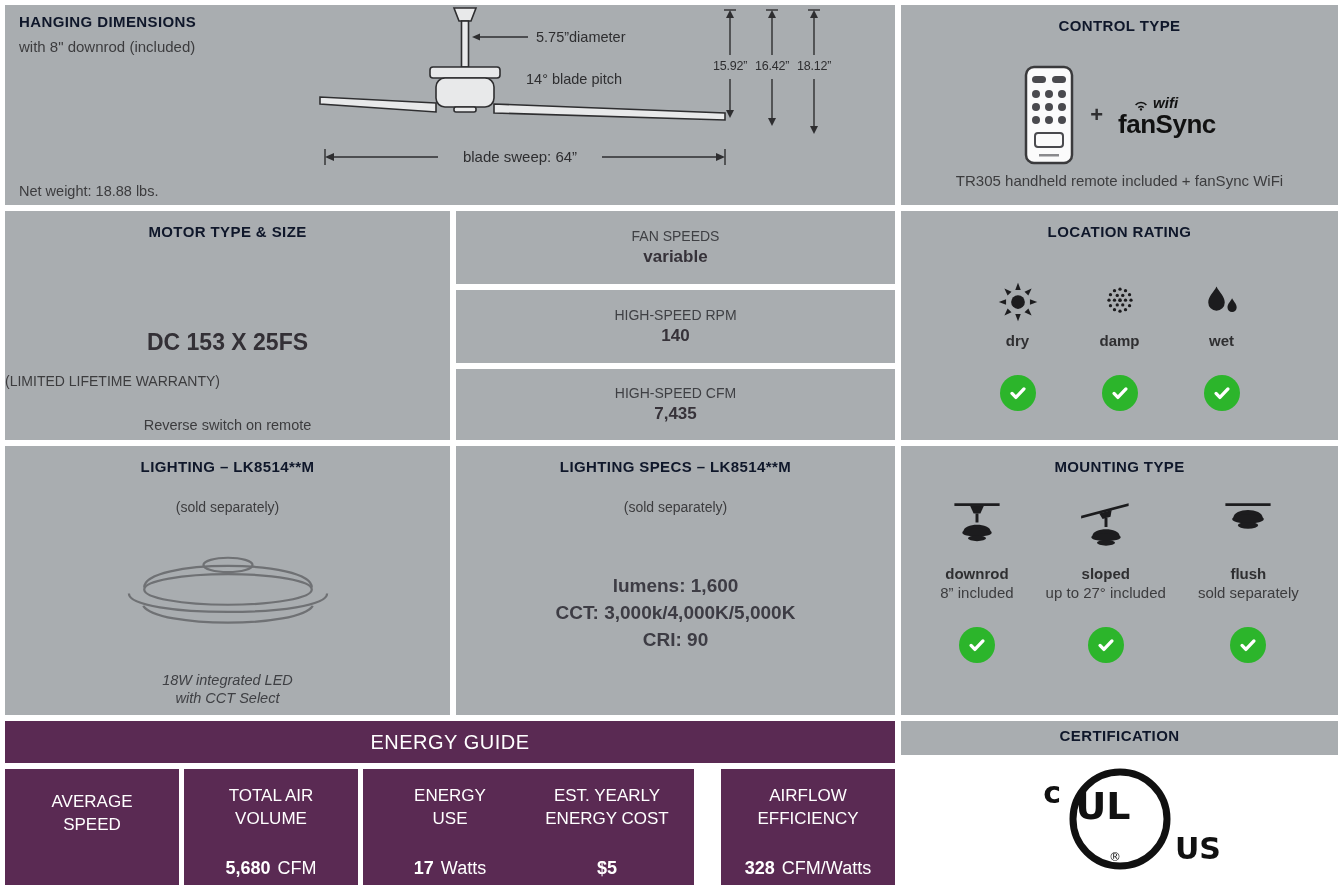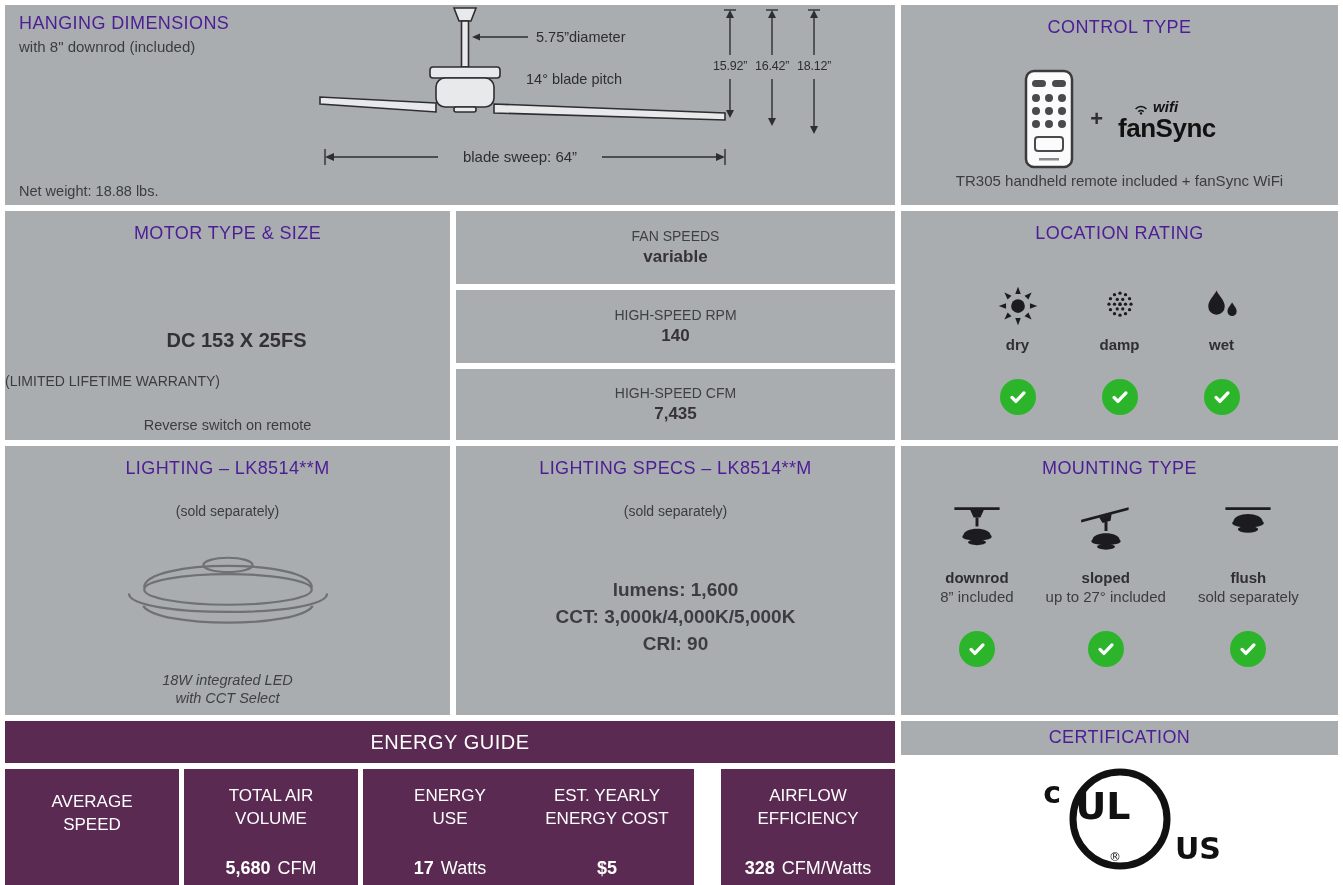--- a/index.html
+++ b/index.html
@@ -1,21 +1,21 @@
 <!DOCTYPE html>
 <html><head>
 <meta charset="utf-8">
 <style>
   * { margin:0; padding:0; box-sizing:border-box; }
   body { background:#fff; font-family:"Liberation Sans", sans-serif; }
   .sheet { position:relative; width:1343px; height:885px; background:#fff; overflow:hidden; }
 
   .panel { position:absolute; background:#a9adb0; }
 
-  .ptitle { font-size:18px; font-weight:400; color:#4c1d95; text-align:center; letter-spacing:.4px; padding-top:12px; }
+  .ptitle { font-size:15px; font-weight:700; color:#0f172a; text-align:center; letter-spacing:.4px; padding-top:12px; }
   .ptitle.left { text-align:left; padding-left:14px; padding-top:8px; }
 
   
   .p-hanging   { left:5px;   top:5px;   width:890px; height:200px; }
   .p-control   { left:901px; top:5px;   width:437px; height:200px; }
   .p-motor     { left:5px;   top:211px; width:445px; height:229px; }
   .p-speed0    { left:456px; top:211px; width:439px; height:73px; }
   .p-speed1    { left:456px; top:290px; width:439px; height:73px; }
   .p-speed2    { left:456px; top:369px; width:439px; height:71px; }
   .p-location  { left:901px; top:211px; width:437px; height:229px; }
@@ -39,21 +39,21 @@
   .ct-row { display:flex; align-items:center; justify-content:center; gap:15px; margin-top:30px; height:102px; }
   .remote-svg { width:52px; height:100px; }
   .plus { font-size:22px; font-weight:700; color:#2f2f31; }
   .fansync { display:flex; flex-direction:column; align-items:flex-start; }
   .wifi-row { display:flex; align-items:flex-end; gap:3px; margin-left:14px; }
   .wifi-word { font-size:15px; font-style:italic; font-weight:700; color:#111; }
   .fs-name { font-size:26px; font-weight:700; color:#111; letter-spacing:-.5px; line-height:1; }
   .ct-caption { position:absolute; left:0; bottom:16px; width:100%; text-align:center; font-size:15px; color:#3c3c3e; }
 
   
-  .m-model { position:absolute; top:118px; width:100%; text-align:center; font-size:20px; font-weight:700; color:#333036;margin-left:9px; }
+  .m-model { position:absolute; top:118px; width:100%; text-align:center; font-size:23px; font-weight:700; color:#333036; }
   .m-warranty { position:absolute; top:162px; width:100%; text-align:left; font-size:14px; color:#3c3c3e; }
   .m-note { position:absolute; bottom:7px; width:100%; text-align:center; font-size:14.5px; color:#3c3c3e; }
 
   
   .sp-box { display:flex; flex-direction:column; align-items:center; justify-content:center; height:100%; gap:3px; }
   .sp-label { font-size:14px; color:#3f4044; }
   .sp-value { font-size:17px; font-weight:700; color:#363239; }
 
   
   .tri-row { display:flex; justify-content:center; }

